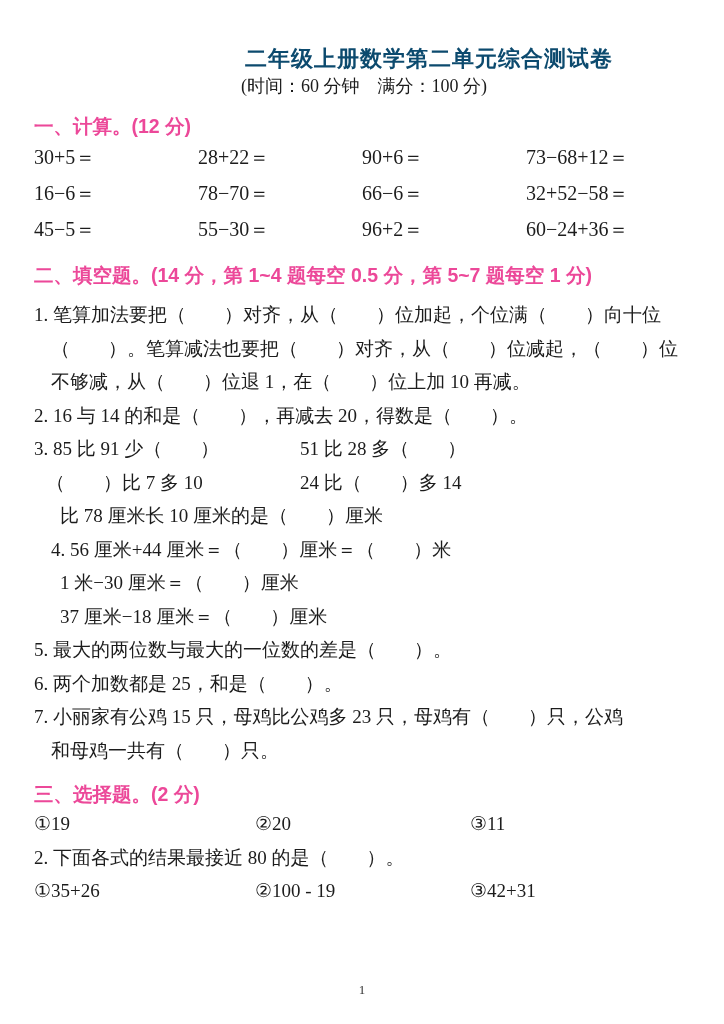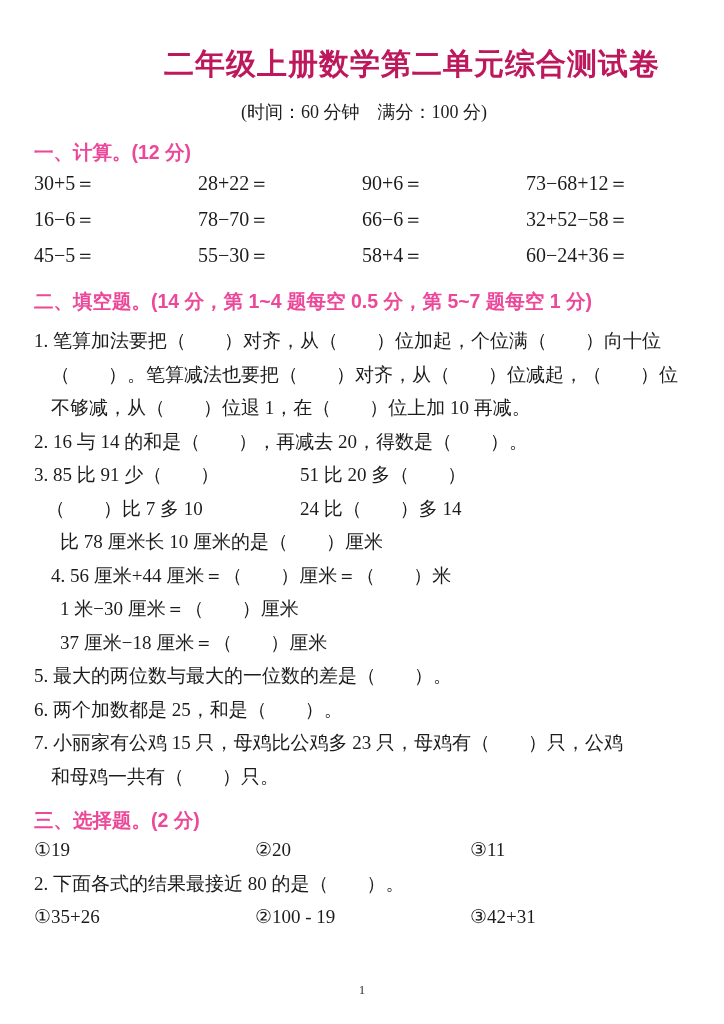--- a/index.html
+++ b/index.html
@@ -11,31 +11,30 @@
     color: #1c1c1c;
     position: relative;
     overflow: hidden;
     padding: 38px 30px 0 34px;
     font-family: "Liberation Serif", "DejaVu Serif", serif;
     font-size: 19px;
   }
   .title {
     font-family: "Liberation Sans", "DejaVu Sans", sans-serif;
     font-weight: 700;
-    font-size: 30px;
-    color: #be185d;
-    text-align: left;
+    font-size: 22px;
+    color: #0c4a6e;
+    text-align: center;
     margin: 6px 0 0 130px;
     letter-spacing: 1px;
     white-space: nowrap;
   }
   .subtitle {
     text-align: center;
     font-size: 18px;
-    margin-top: 15px;
     white-space: nowrap;
   }
   .sec-heading {
     font-family: "Liberation Sans", "DejaVu Sans", sans-serif;
     font-weight: 700;
     font-size: 19.5px;
     color: #ec4899;
     margin-top: 15px;
     line-height: 26px;
     white-space: nowrap;
@@ -77,33 +76,33 @@
     <span>30+5＝</span>
     <span>28+22＝</span>
     <span>90+6＝</span>
     <span>73−68+12＝</span>
     <span>16−6＝</span>
     <span>78−70＝</span>
     <span>66−6＝</span>
     <span>32+52−58＝</span>
     <span>45−5＝</span>
     <span>55−30＝</span>
-    <span>58+4＝</span>
+    <span>96+2＝</span>
     <span>60−24+36＝</span>
   </div>
 
   <div class="sec-heading">二、填空题。(14 分，第 1~4 题每空 0.5 分，第 5~7 题每空 1 分)</div>
   <div class="s2">
     <div class="q-line">1. 笔算加法要把（　　）对齐，从（　　）位加起，个位满（　　）向十位</div>
     <div class="q-line indent1">（　　）。笔算减法也要把（　　）对齐，从（　　）位减起，（　　）位</div>
     <div class="q-line indent1">不够减，从（　　）位退 1，在（　　）位上加 10 再减。</div>
     <div class="q-line">2. 16 与 14 的和是（　　），再减去 20，得数是（　　）。</div>
     <div class="q-line two-col">
       <span>3. 85 比 91 少（　　）</span>
-      <span>51 比 20 多（　　）</span>
+      <span>51 比 28 多（　　）</span>
     </div>
     <div class="q-line two-col">
       <span class="indent2">（　　）比 7 多 10</span>
       <span>24 比（　　）多 14</span>
     </div>
     <div class="q-line indent3">比 78 厘米长 10 厘米的是（　　）厘米</div>
     <div class="q-line indent1">4. 56 厘米+44 厘米＝（　　）厘米＝（　　）米</div>
     <div class="q-line indent3">1 米−30 厘米＝（　　）厘米</div>
     <div class="q-line indent3">37 厘米−18 厘米＝（　　）厘米</div>
     <div class="q-line">5. 最大的两位数与最大的一位数的差是（　　）。</div>

